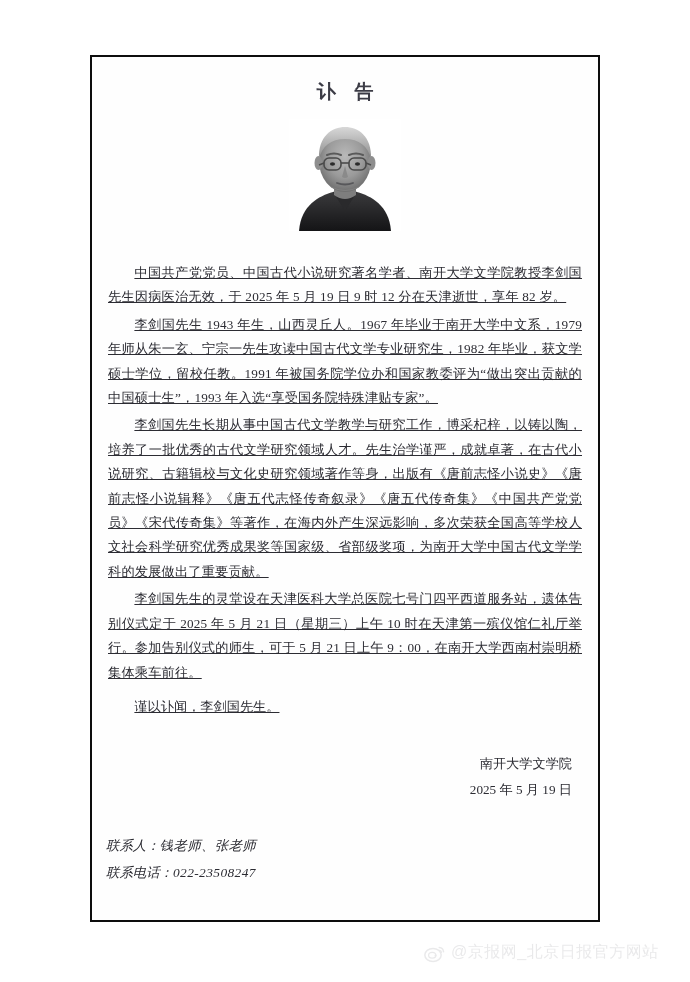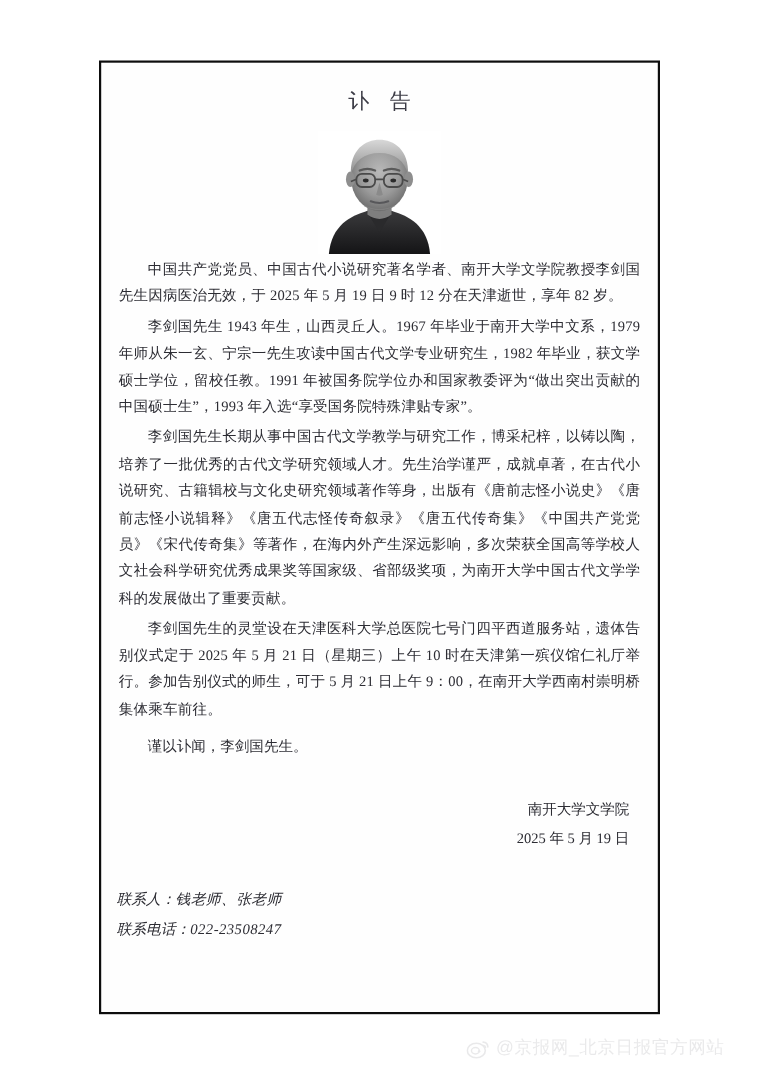--- a/index.html
+++ b/index.html
@@ -30,43 +30,44 @@
   }
 
   
   .doc-title {
     text-align: center;
     font-size: 19px;
     letter-spacing: 7px;
     color: #3c3c46;
     margin-top: 22px;
     font-family: "Liberation Serif", "DejaVu Serif", serif;
-    font-weight: 400;
+    font-weight: 700;
     text-indent: 7px;
   }
 
   
   .portrait-wrap {
     width: 100%;
     display: flex;
     justify-content: center;
     margin-top: 14px;
   }
   .portrait {
     width: 112px;
     height: 112px;
     position: relative;
     overflow: hidden;
   }
   .portrait svg { display: block; }
 
   
   .body-text {
-    margin: 2px 16px 0 16px;
-    color: #2c2c33;
+    margin: 30px 16px 0 16px;
+    color: #2c2c33;
+    text-decoration: underline;
   }
   .para {
     font-size: 13.2px;
     line-height: 24.4px;
     text-align: justify;
     text-justify: inter-ideograph;
     text-indent: 2em;
     margin: 0 0 3px 0;
     letter-spacing: 0.2px;
     word-break: break-all;

